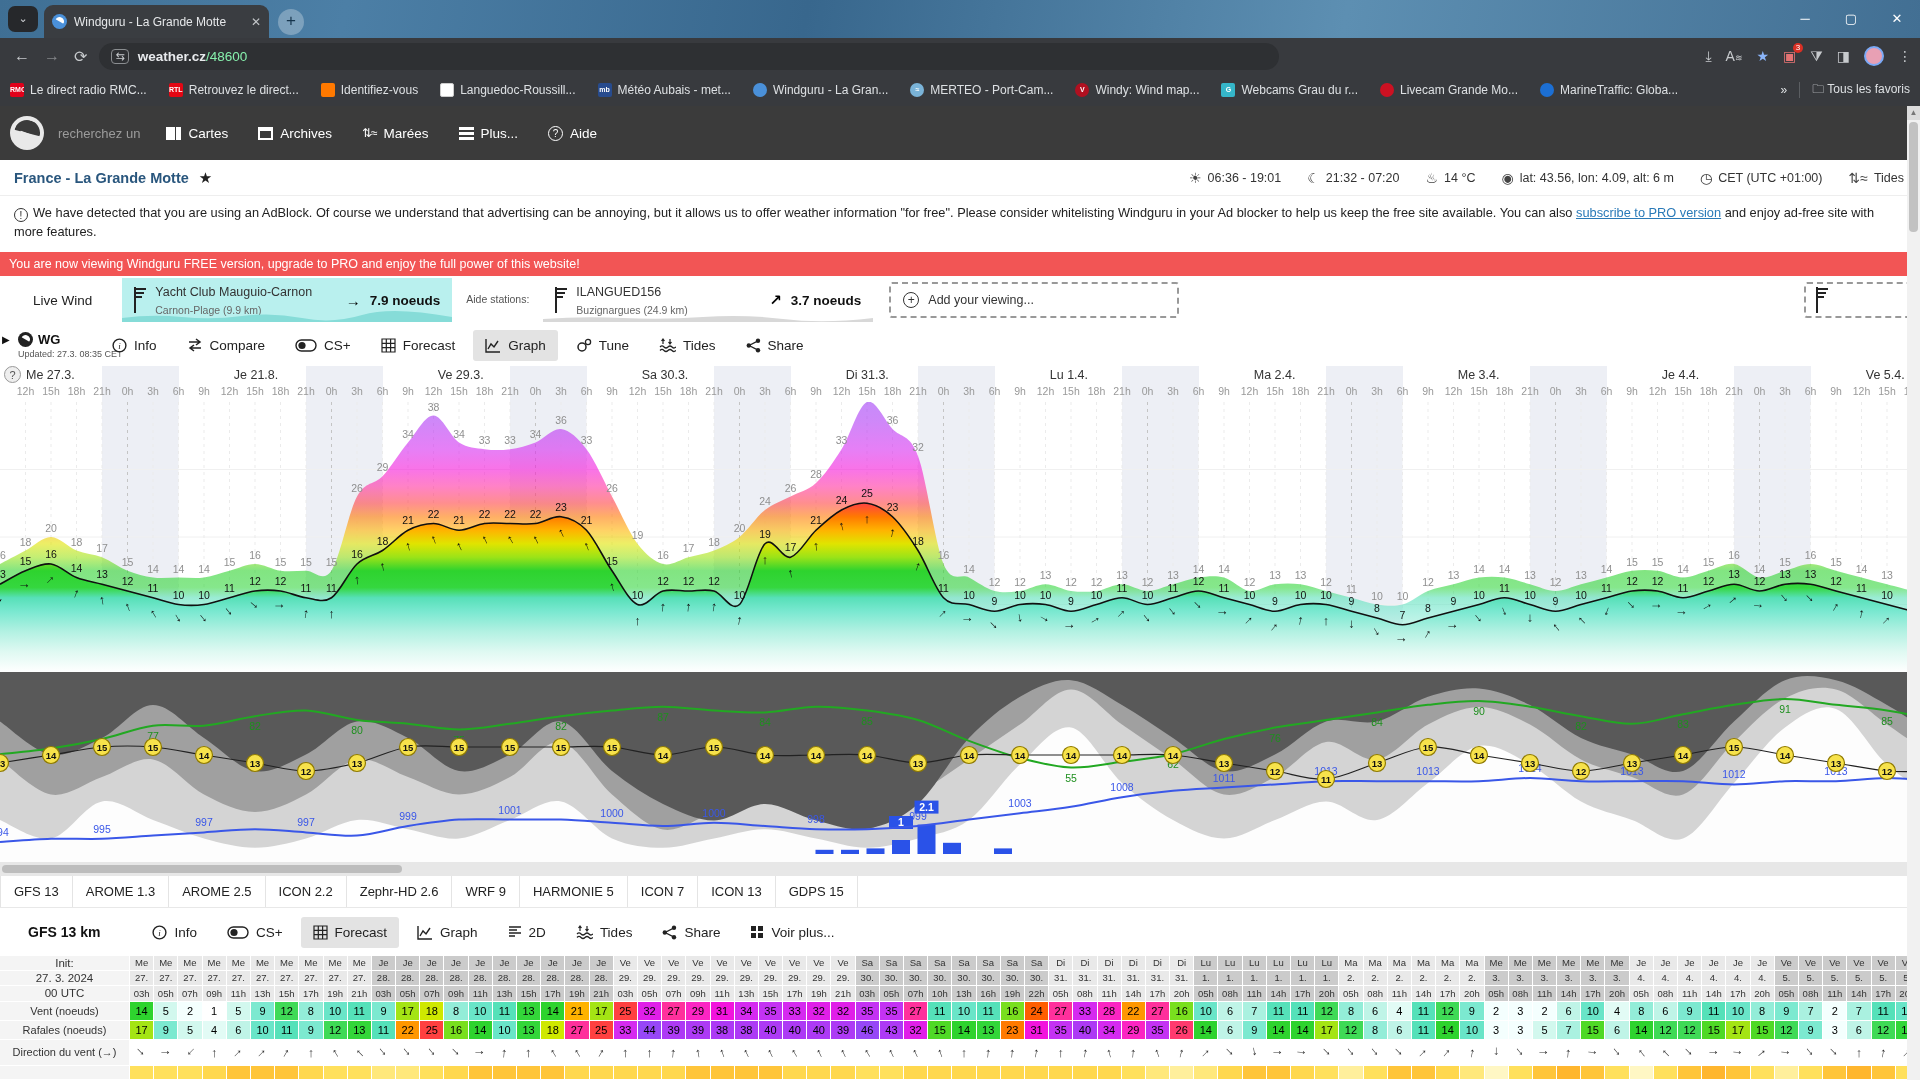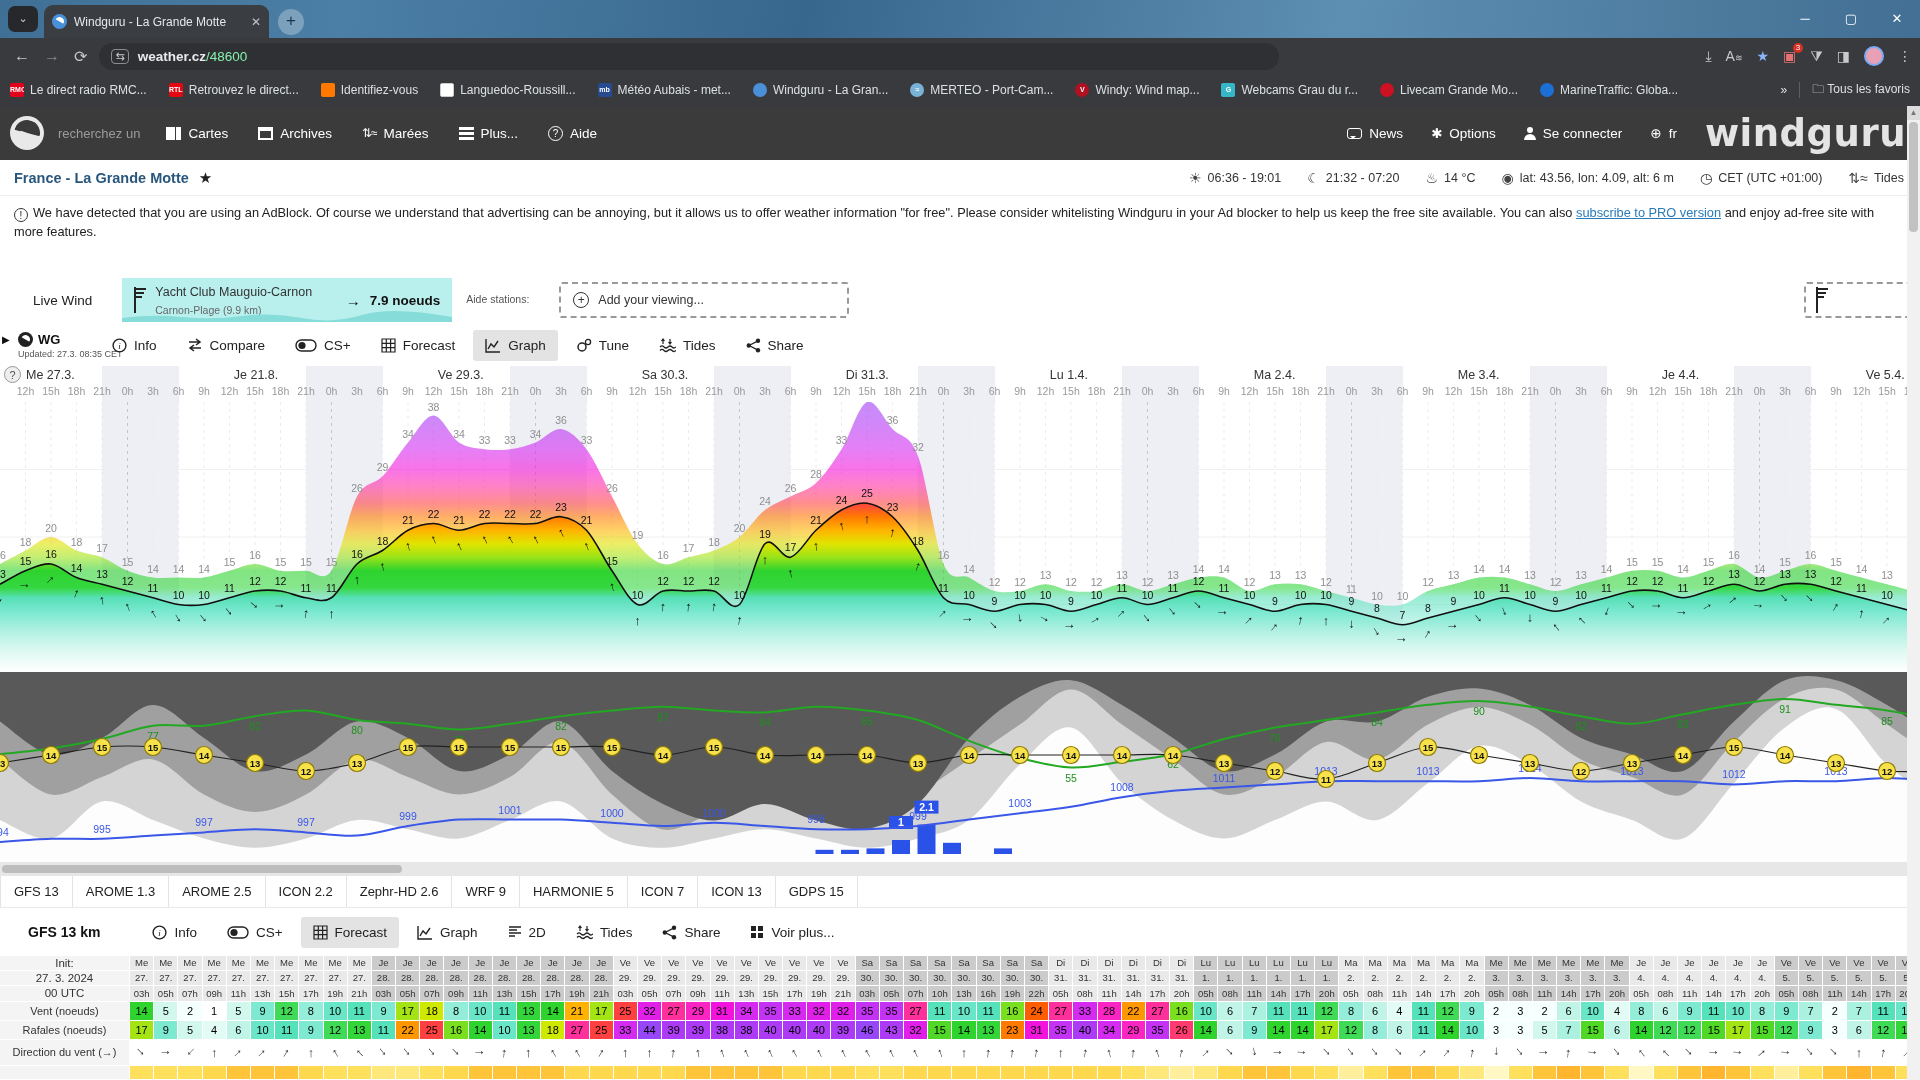--- a/index.html
+++ b/index.html
@@ -240,39 +240,20 @@
         <span>Marées</span>
       </span>
     <span class="hmenu">
         <span class="hicon burger"></span>
         <span>Plus...</span>
       </span>
     <span class="hmenu">
         <span class="circq">?</span>
         <span>Aide</span>
       </span>
-  </div>
-  <div id="wgh-right">
-    <span class="hmenu" style="margin:0">
-        <span class="bubble"></span>
-        <span>News</span>
-      </span>
-    <span class="hmenu" style="margin:0">
-        <span style="color:#fff">✱</span>
-        <span>Options</span>
-      </span>
-    <span class="hmenu" style="margin:0">
-        <span class="person"></span>
-        <span>Se connecter</span>
-      </span>
-    <span class="hmenu" style="margin:0">
-        <span style="color:#fff">⊕</span>
-        <span>fr</span>
-      </span>
-    <span id="brand">windguru</span>
   </div>
 
   <div id="spotbar">
     <span id="spot-title">France - La Grande Motte</span>
     <span id="spot-star">★</span>
     <div id="spot-right">
       <span class="it">
           <span class="g">☀</span>
           <span>06:36 - 19:01</span>
         </span>
@@ -296,37 +277,51 @@
           <span class="g">⇅≈</span>
           <span>Tides</span>
         </span>
     </div>
   </div>
 
   <div id="adblock">
     <span id="adb-ico">!</span><span>We have detected that you are using an AdBlock. Of course we understand that advertising can be annoying, but it allows us to offer weather information "for free". Please consider whitelisting Windguru in your Ad blocker to help us keep the free site available. You can also </span><a>subscribe to PRO version</a><span> and enjoy ad-free site with more features.</span>
   </div>
 
+  <div id="banner">You are now viewing Windguru FREE version, upgrade to PRO and enjoy the full power of this website!</div>
 
   <div id="livewind">
     <span id="lw-label">Live Wind</span>
     <div class="lwcard cyan">
       <span class="barbs">
           <i style="top:1px;width:10px"></i>
           <i style="top:5px;width:8px"></i>
           <i style="top:9px;width:6px"></i>
         </span>
       <span style="flex:1"><span class="lw-name">Yacht Club Mauguio-Carnon</span><br><span class="lw-sub">Carnon-Plage  (9.9 km)</span></span>
       <span class="lw-arrow">→</span>
       <span class="lw-spd">7.9 noeuds</span>
       <svg class="spark" viewBox="0 0 330 12" preserveAspectRatio="none">
           <path d="M0,8 Q30,4 60,7 T120,6 T180,8 T240,5 T330,7 L330,12 L0,12 Z" fill="#86dcd8"></path>
         </svg>
     </div>
     <span id="lw-more">Aide stations:</span>
+    <div class="lwcard white">
+      <span class="barbs">
+          <i style="top:1px;width:10px"></i>
+          <i style="top:5px;width:8px"></i>
+          <i style="top:9px;width:6px"></i>
+        </span>
+      <span style="flex:1"><span class="lw-name">ILANGUED156</span><br><span class="lw-sub">Buzignargues  (24.9 km)</span></span>
+      <span class="lw-arrow">↗</span>
+      <span class="lw-spd">3.7 noeuds</span>
+      <svg class="spark" viewBox="0 0 330 12" preserveAspectRatio="none">
+          <path d="M0,9 Q40,6 80,8 T160,7 T240,9 T330,8 L330,12 L0,12 Z" fill="#d8d8d8"></path>
+        </svg>
+    </div>
     <div id="lw-add">
       <span class="pluscirc">+</span>
       <span>Add your viewing...</span>
     </div>
     <div id="lw-part">
       <span class="barbs">
           <i style="top:1px;width:10px"></i>
           <i style="top:5px;width:8px"></i>
           <i style="top:9px;width:6px"></i>
         </span>

